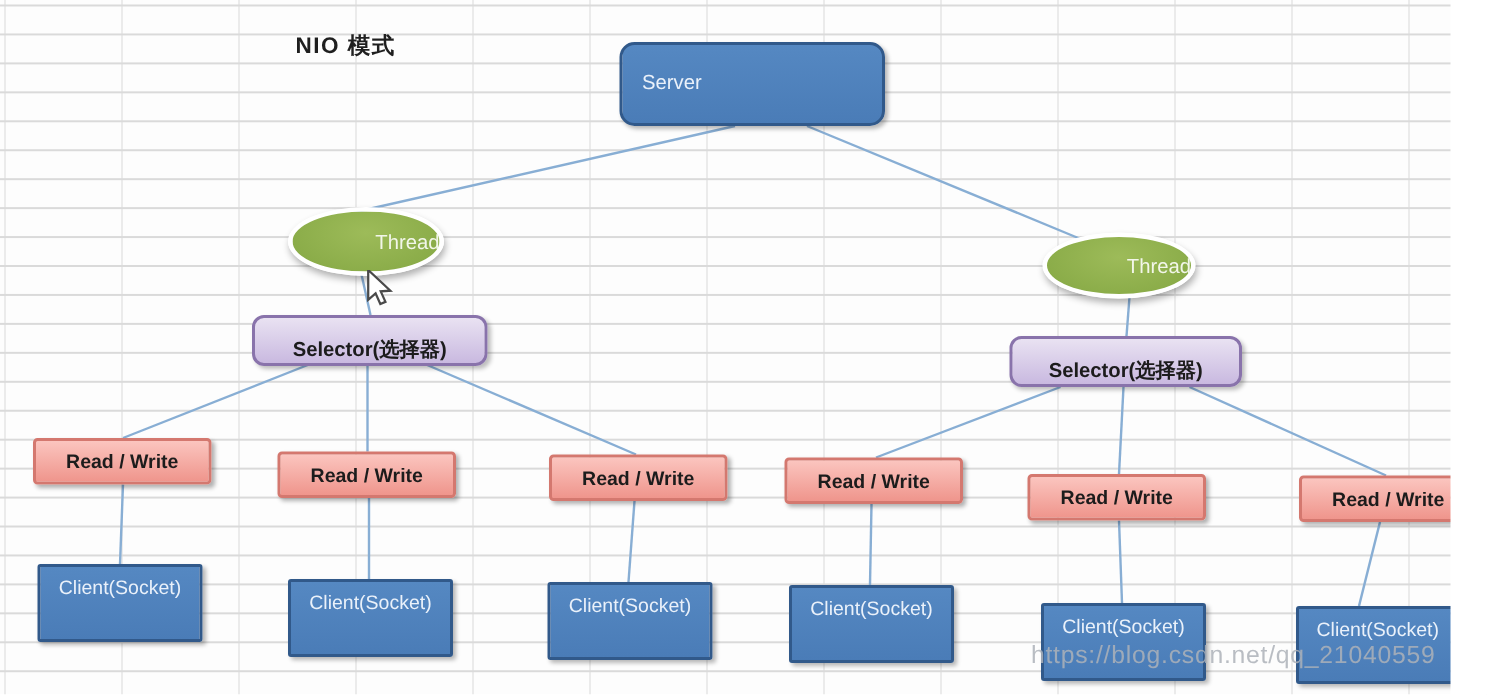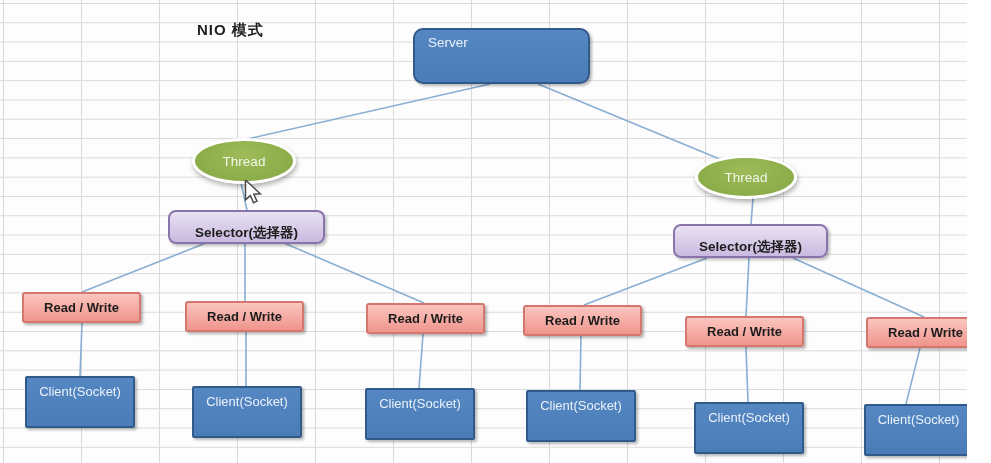--- a/index.html
+++ b/index.html
@@ -24,38 +24,38 @@
   .blue-box {
     background: linear-gradient(#5588c2, #4a7cb7);
     border: 2px solid #31598a;
     color: #eaf1fa;
     box-shadow: 2px 2px 3px rgba(0,0,0,0.28);
   }
   .server-box {
     left: 413px; top: 28px; width: 177px; height: 56px;
     border-radius: 10px;
     font-size: 13.5px;
-    padding: 5px 0 0 13px;
+    padding: 17px 0 0 13px;
   }
   .client-box {
     width: 110px; height: 52px;
     border-radius: 2px;
     font-size: 13px;
     text-align: center;
     padding-top: 6px;
   }
   .ellipse {
     width: 104px; height: 46px;
     border-radius: 50%;
     background: radial-gradient(ellipse at 50% 35%, #9dbb59, #84a743);
     border: 3px solid #ffffff;
     box-shadow: 1px 3px 5px rgba(0,0,0,0.3);
     color: #f2f6e9;
     font-size: 13.5px;
-    display: flex; align-items: center; justify-content: center;
+    display: flex; align-items: center; justify-content: flex-end;
   }
   .selector-box {
     height: 34px;
     background: linear-gradient(#e9e2f2, #c9b9e0);
     border: 2px solid #8973ab;
     border-radius: 8px;
     box-shadow: 2px 2px 3px rgba(0,0,0,0.25);
     color: #1c1c1c;
     font-weight: bold;
     font-size: 13.5px;
@@ -167,14 +167,15 @@
     <span>Client(Socket)</span>
   </div>
   <div class="node blue-box client-box" style="left:864px; top:404px; width:109px;">
     <span>Client(Socket)</span>
   </div>
 
   <svg class="cursor-icon" width="20" height="26" viewBox="0 0 13 19" xmlns="http://www.w3.org/2000/svg">
     <polygon points="1,0 1,14.5 4.6,11.4 6.9,16.6 9.4,15.5 7.1,10.4 11.8,10.1" fill="#ffffff" stroke="#4a4a4a" stroke-width="1.1"></polygon>
   </svg>
 
+  <div class="watermark">https://blog.csdn.net/qq_21040559</div>
 
 </div>
 
 </body></html>

